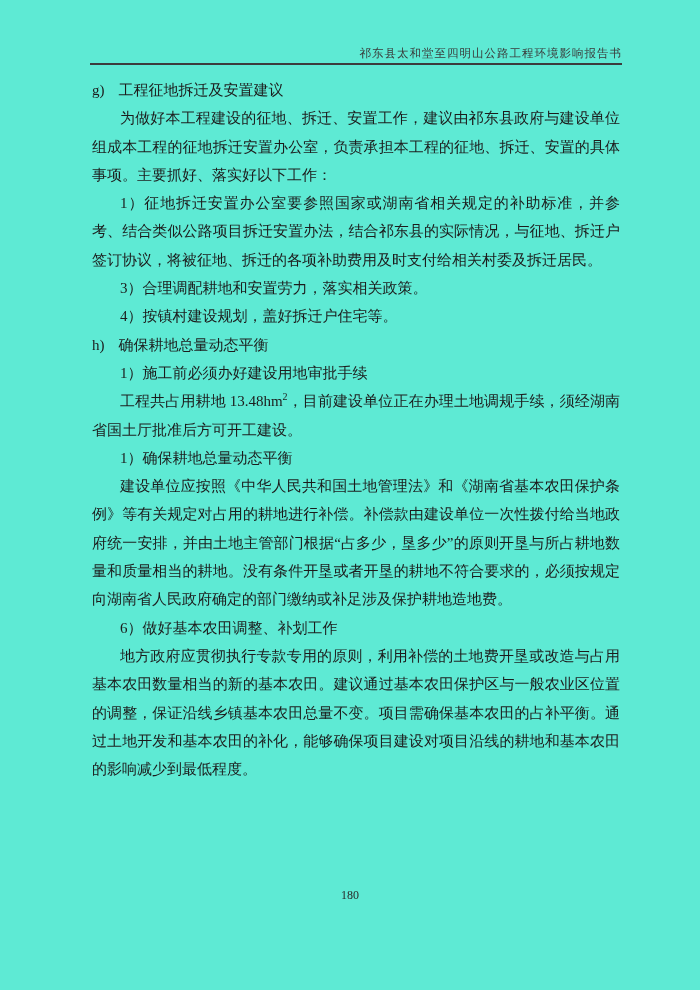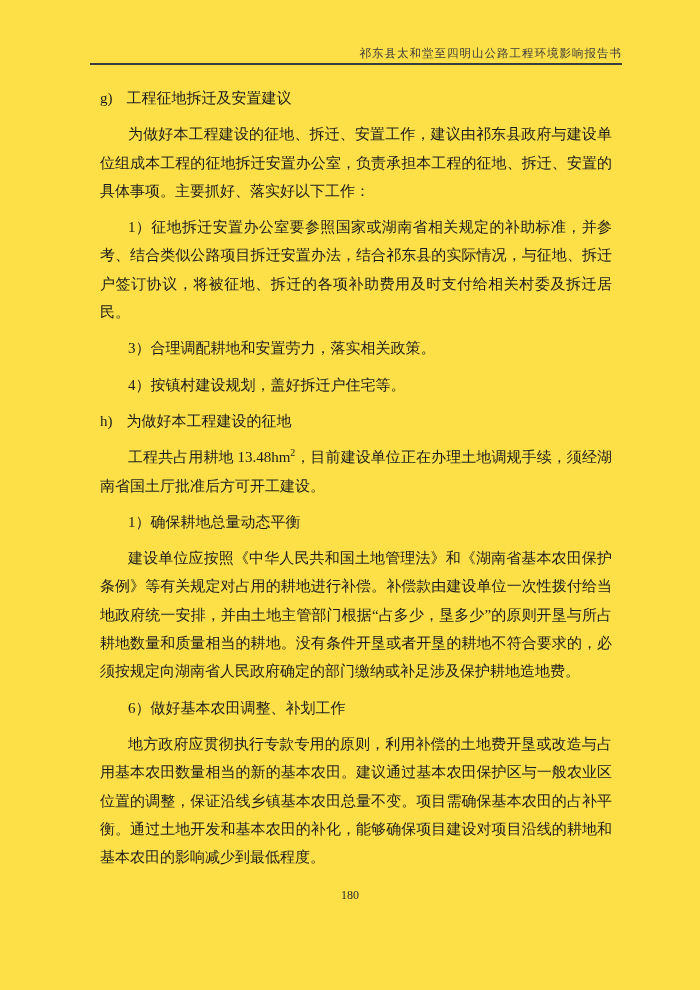--- a/index.html
+++ b/index.html
@@ -4,21 +4,21 @@
 <style>
   html, body {
     margin: 0;
     padding: 0;
     background: #ffffff;
   }
   .page {
     position: relative;
     width: 700px;
     height: 990px;
-    background: #fde047;
+    background: #5eead4;
     font-family: "Liberation Serif", "DejaVu Serif", serif;
     color: #1c1c1c;
     overflow: hidden;
   }
   .running-header {
     position: absolute;
     top: 46px;
     left: 90px;
     right: 78px;
     text-align: right;
@@ -40,21 +40,21 @@
     top: 76px;
     left: 92px;
     width: 528px;
     font-size: 15px;
     line-height: 28.3px;
     text-align: justify;
     text-justify: inter-ideograph;
     color: #1c1c1c;
   }
   .doc-body p {
-    margin: 8px;
+    margin: 0;
     padding: 0;
     font-family: Liberation Serif, serif;
   }
   .para {
     text-indent: 28px;
   }
   .heading {
     padding-left: 28px;
     text-indent: 0;
   }
@@ -92,22 +92,23 @@
 
     <p class="para">为做好本工程建设的征地、拆迁、安置工作，建议由祁东县政府与建设单位组成本工程的征地拆迁安置办公室，负责承担本工程的征地、拆迁、安置的具体事项。主要抓好、落实好以下工作：</p>
 
     <p class="para">1）征地拆迁安置办公室要参照国家或湖南省相关规定的补助标准，并参考、结合类似公路项目拆迁安置办法，结合祁东县的实际情况，与征地、拆迁户签订协议，将被征地、拆迁的各项补助费用及时支付给相关村委及拆迁居民。</p>
 
 
     <p class="para">3）合理调配耕地和安置劳力，落实相关政策。</p>
 
     <p class="para">4）按镇村建设规划，盖好拆迁户住宅等。</p>
 
-    <p class="heading"><span class="marker">h)</span><span>为做好本工程建设的征地</span></p>
+    <p class="heading"><span class="marker">h)</span><span>确保耕地总量动态平衡</span></p>
 
+    <p class="para">1）施工前必须办好建设用地审批手续</p>
 
     <p class="para"><span>工程共占用耕地 13.48hm</span><sup class="sq">2</sup><span>，目前建设单位正在办理土地调规手续，须经湖南省国土厅批准后方可开工建设。</span></p>
 
     <p class="para">1）确保耕地总量动态平衡</p>
 
     <p class="para">建设单位应按照《中华人民共和国土地管理法》和《湖南省基本农田保护条例》等有关规定对占用的耕地进行补偿。补偿款由建设单位一次性拨付给当地政府统一安排，并由土地主管部门根据“占多少，垦多少”的原则开垦与所占耕地数量和质量相当的耕地。没有条件开垦或者开垦的耕地不符合要求的，必须按规定向湖南省人民政府确定的部门缴纳或补足涉及保护耕地造地费。</p>
 
     <p class="para">6）做好基本农田调整、补划工作</p>
 
     <p class="para">地方政府应贯彻执行专款专用的原则，利用补偿的土地费开垦或改造与占用基本农田数量相当的新的基本农田。建议通过基本农田保护区与一般农业区位置的调整，保证沿线乡镇基本农田总量不变。项目需确保基本农田的占补平衡。通过土地开发和基本农田的补化，能够确保项目建设对项目沿线的耕地和基本农田的影响减少到最低程度。</p>

